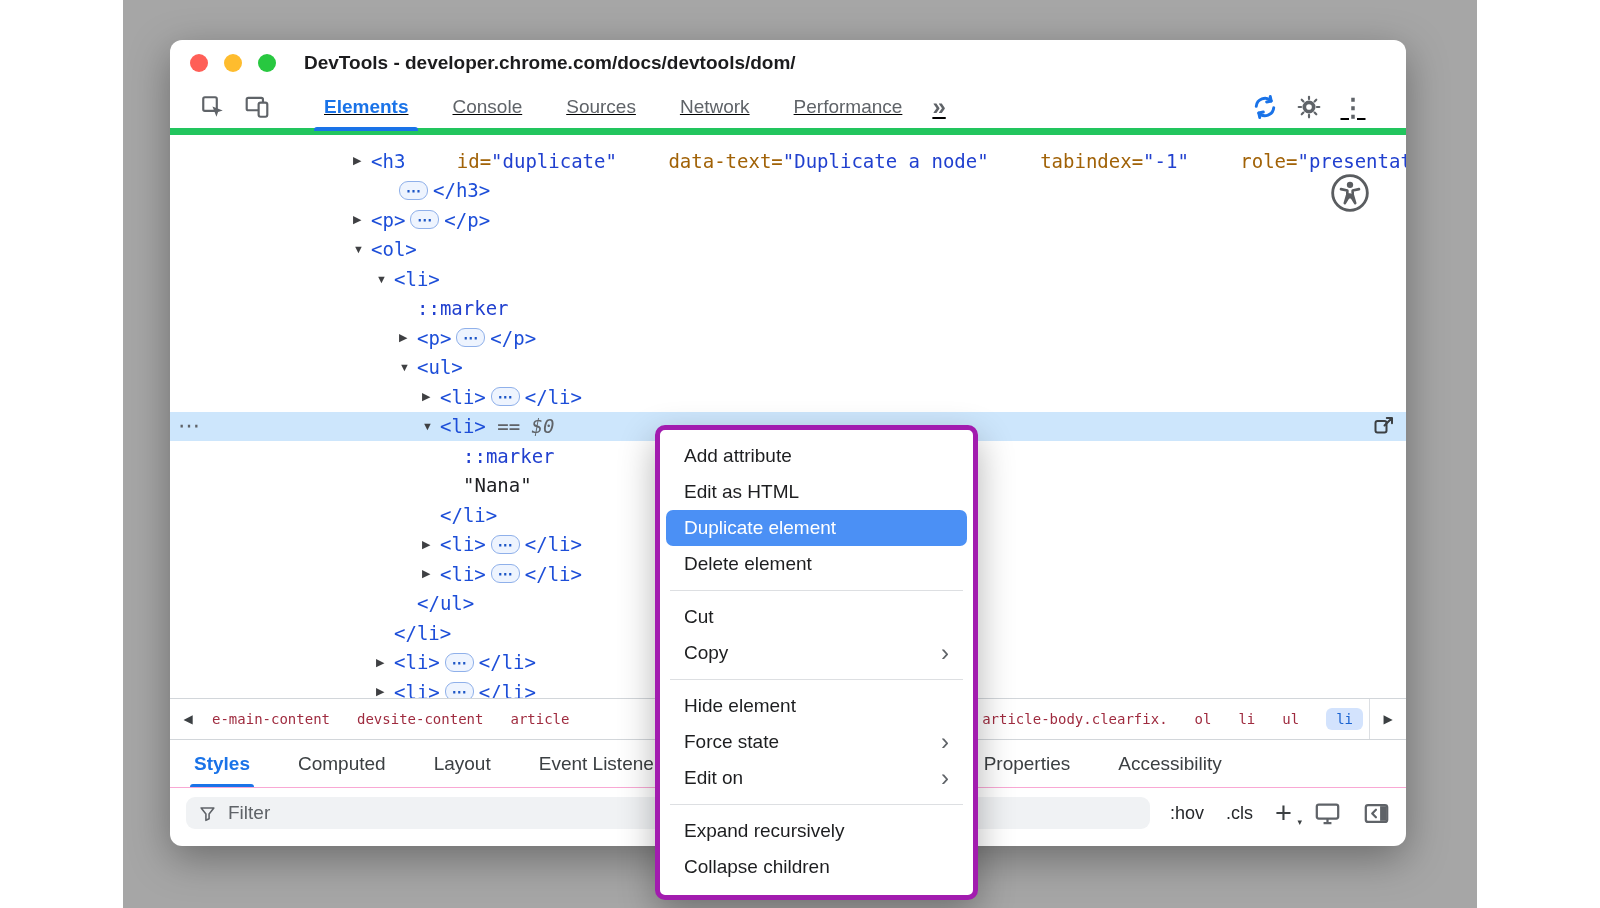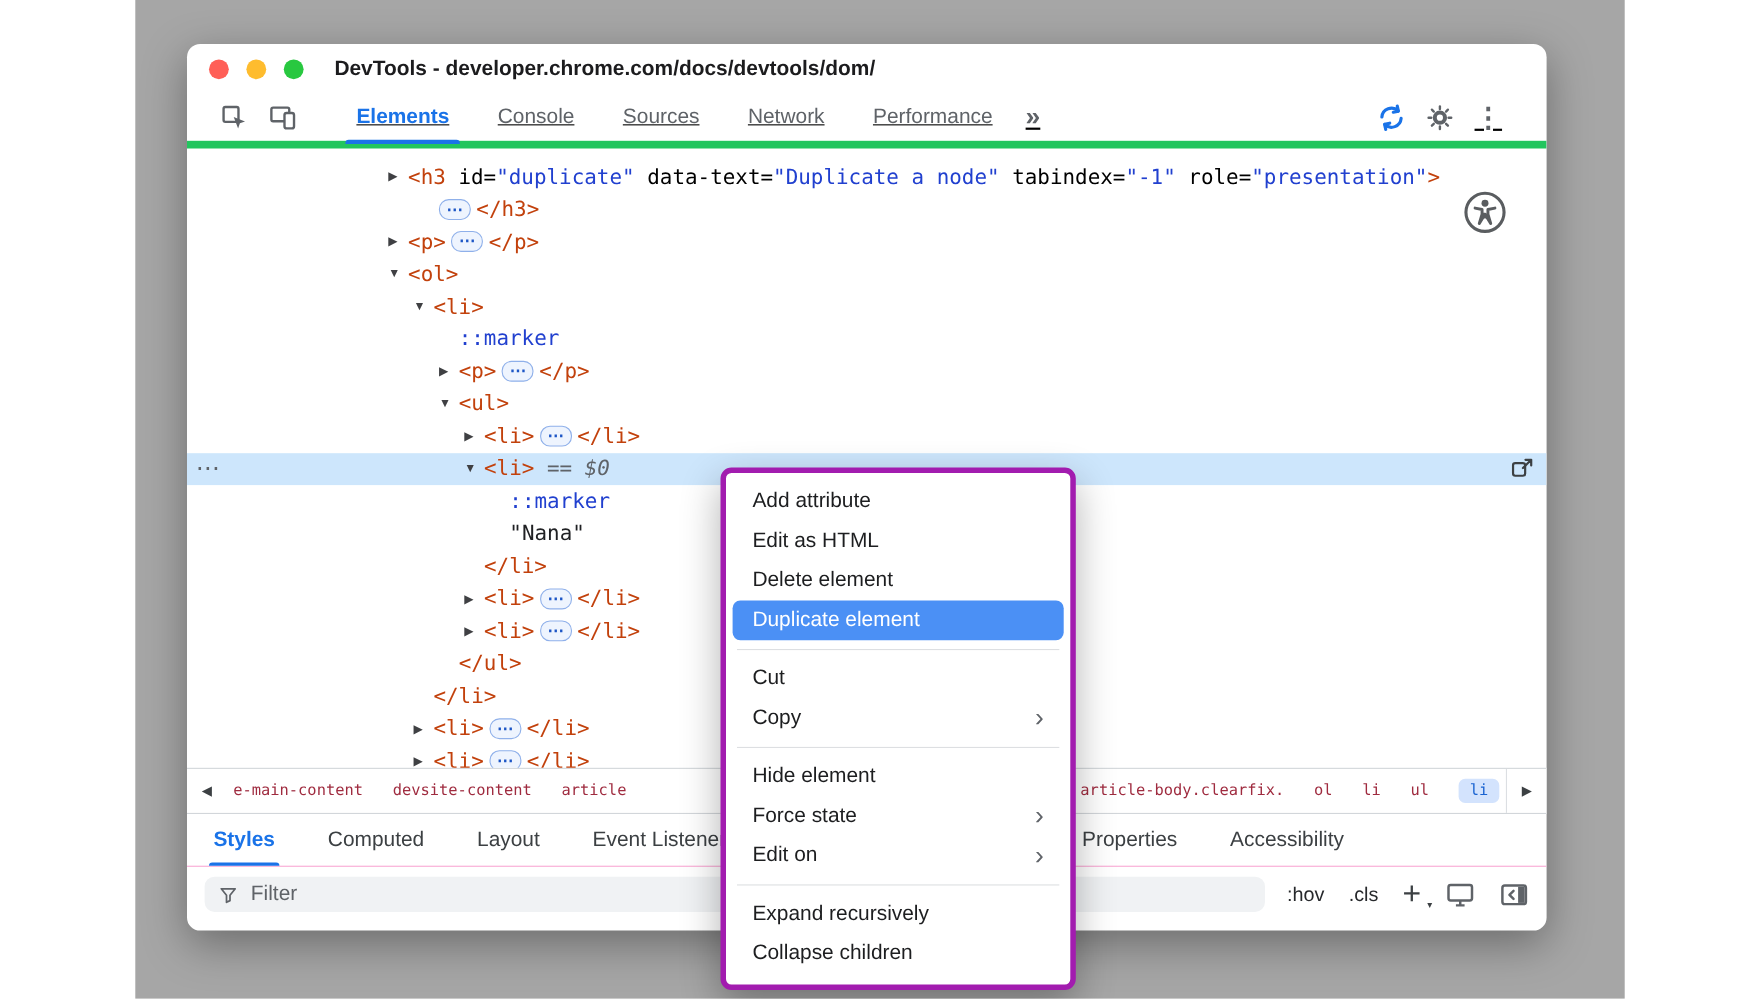--- a/index.html
+++ b/index.html
@@ -28,21 +28,21 @@
   .tb-spacer{flex:1;}
   .kebab{font-size:25px;color:#5f6368;line-height:1;font-weight:700;}
 
   
   .dom{position:relative;height:563px;overflow:hidden;font-family:"DejaVu Sans Mono",monospace;
        font-size:19px;padding-top:11px;box-sizing:border-box;}
   .trow{height:29.5px;display:flex;align-items:center;white-space:pre;position:relative;}
   .trow.sel{background:#cde6fc;}
   .tarrow{flex:none;width:18px;font-size:11px;color:#3f4043;font-family:"Liberation Sans",sans-serif;
           display:flex;align-items:center;justify-content:flex-start;}
-  .tk-tag{color:#c2410c;} .tk-attr{color:#000000;} .tk-val{color:#2140cf;}
+  .tk-tag{color:#1d4ed8;} .tk-attr{color:#a16207;margin-left:40px;} .tk-val{color:#2140cf;}
   .tk-marker{color:#2140cf;} .tk-str{color:#202124;}
   .tk-eq{color:#5f6368;} .tk-var{color:#5f6368;font-style:italic;}
   .badge{display:inline-flex;align-items:center;justify-content:center;width:27px;height:17px;
          border:1.5px solid #8fb0ea;border-radius:9px;background:#eef4fe;color:#1d56c6;
          font-size:15px;font-weight:700;line-height:1;margin:0 5px;font-family:"Liberation Sans",sans-serif;}
   .row-dots{position:absolute;left:8px;top:50%;transform:translateY(-50%);color:#5f6368;
             font-size:22px;font-family:"Liberation Sans",sans-serif;}
   .row-action{position:absolute;right:10px;top:50%;transform:translateY(-50%);width:24px;height:24px;}
 
   
@@ -241,25 +241,25 @@
   </div>
 </div>
 
 <div class="menu" id="context-menu" data-name="context-menu">
     <div class="menu-item" data-name="menu-item-add-attribute">
       <span data-name="menu-item-label">Add attribute</span>
     </div>
     <div class="menu-item" data-name="menu-item-edit-as-html">
       <span data-name="menu-item-label">Edit as HTML</span>
     </div>
+    <div class="menu-item hl" data-name="menu-item-duplicate-element">
+      <span data-name="menu-item-label">Duplicate element</span>
+    </div>
     <div class="menu-item" data-name="menu-item-delete-element">
       <span data-name="menu-item-label">Delete element</span>
-    </div>
-    <div class="menu-item hl" data-name="menu-item-duplicate-element">
-      <span data-name="menu-item-label">Duplicate element</span>
     </div>
     <div class="mdiv" data-name="menu-divider"></div>
     <div class="menu-item" data-name="menu-item-cut">
       <span data-name="menu-item-label">Cut</span>
     </div>
     <div class="menu-item" data-name="menu-item-copy">
       <span data-name="menu-item-label">Copy</span>
       <span class="mchev" data-name="submenu-chevron-icon">›</span>
     </div>
     <div class="mdiv" data-name="menu-divider"></div>

